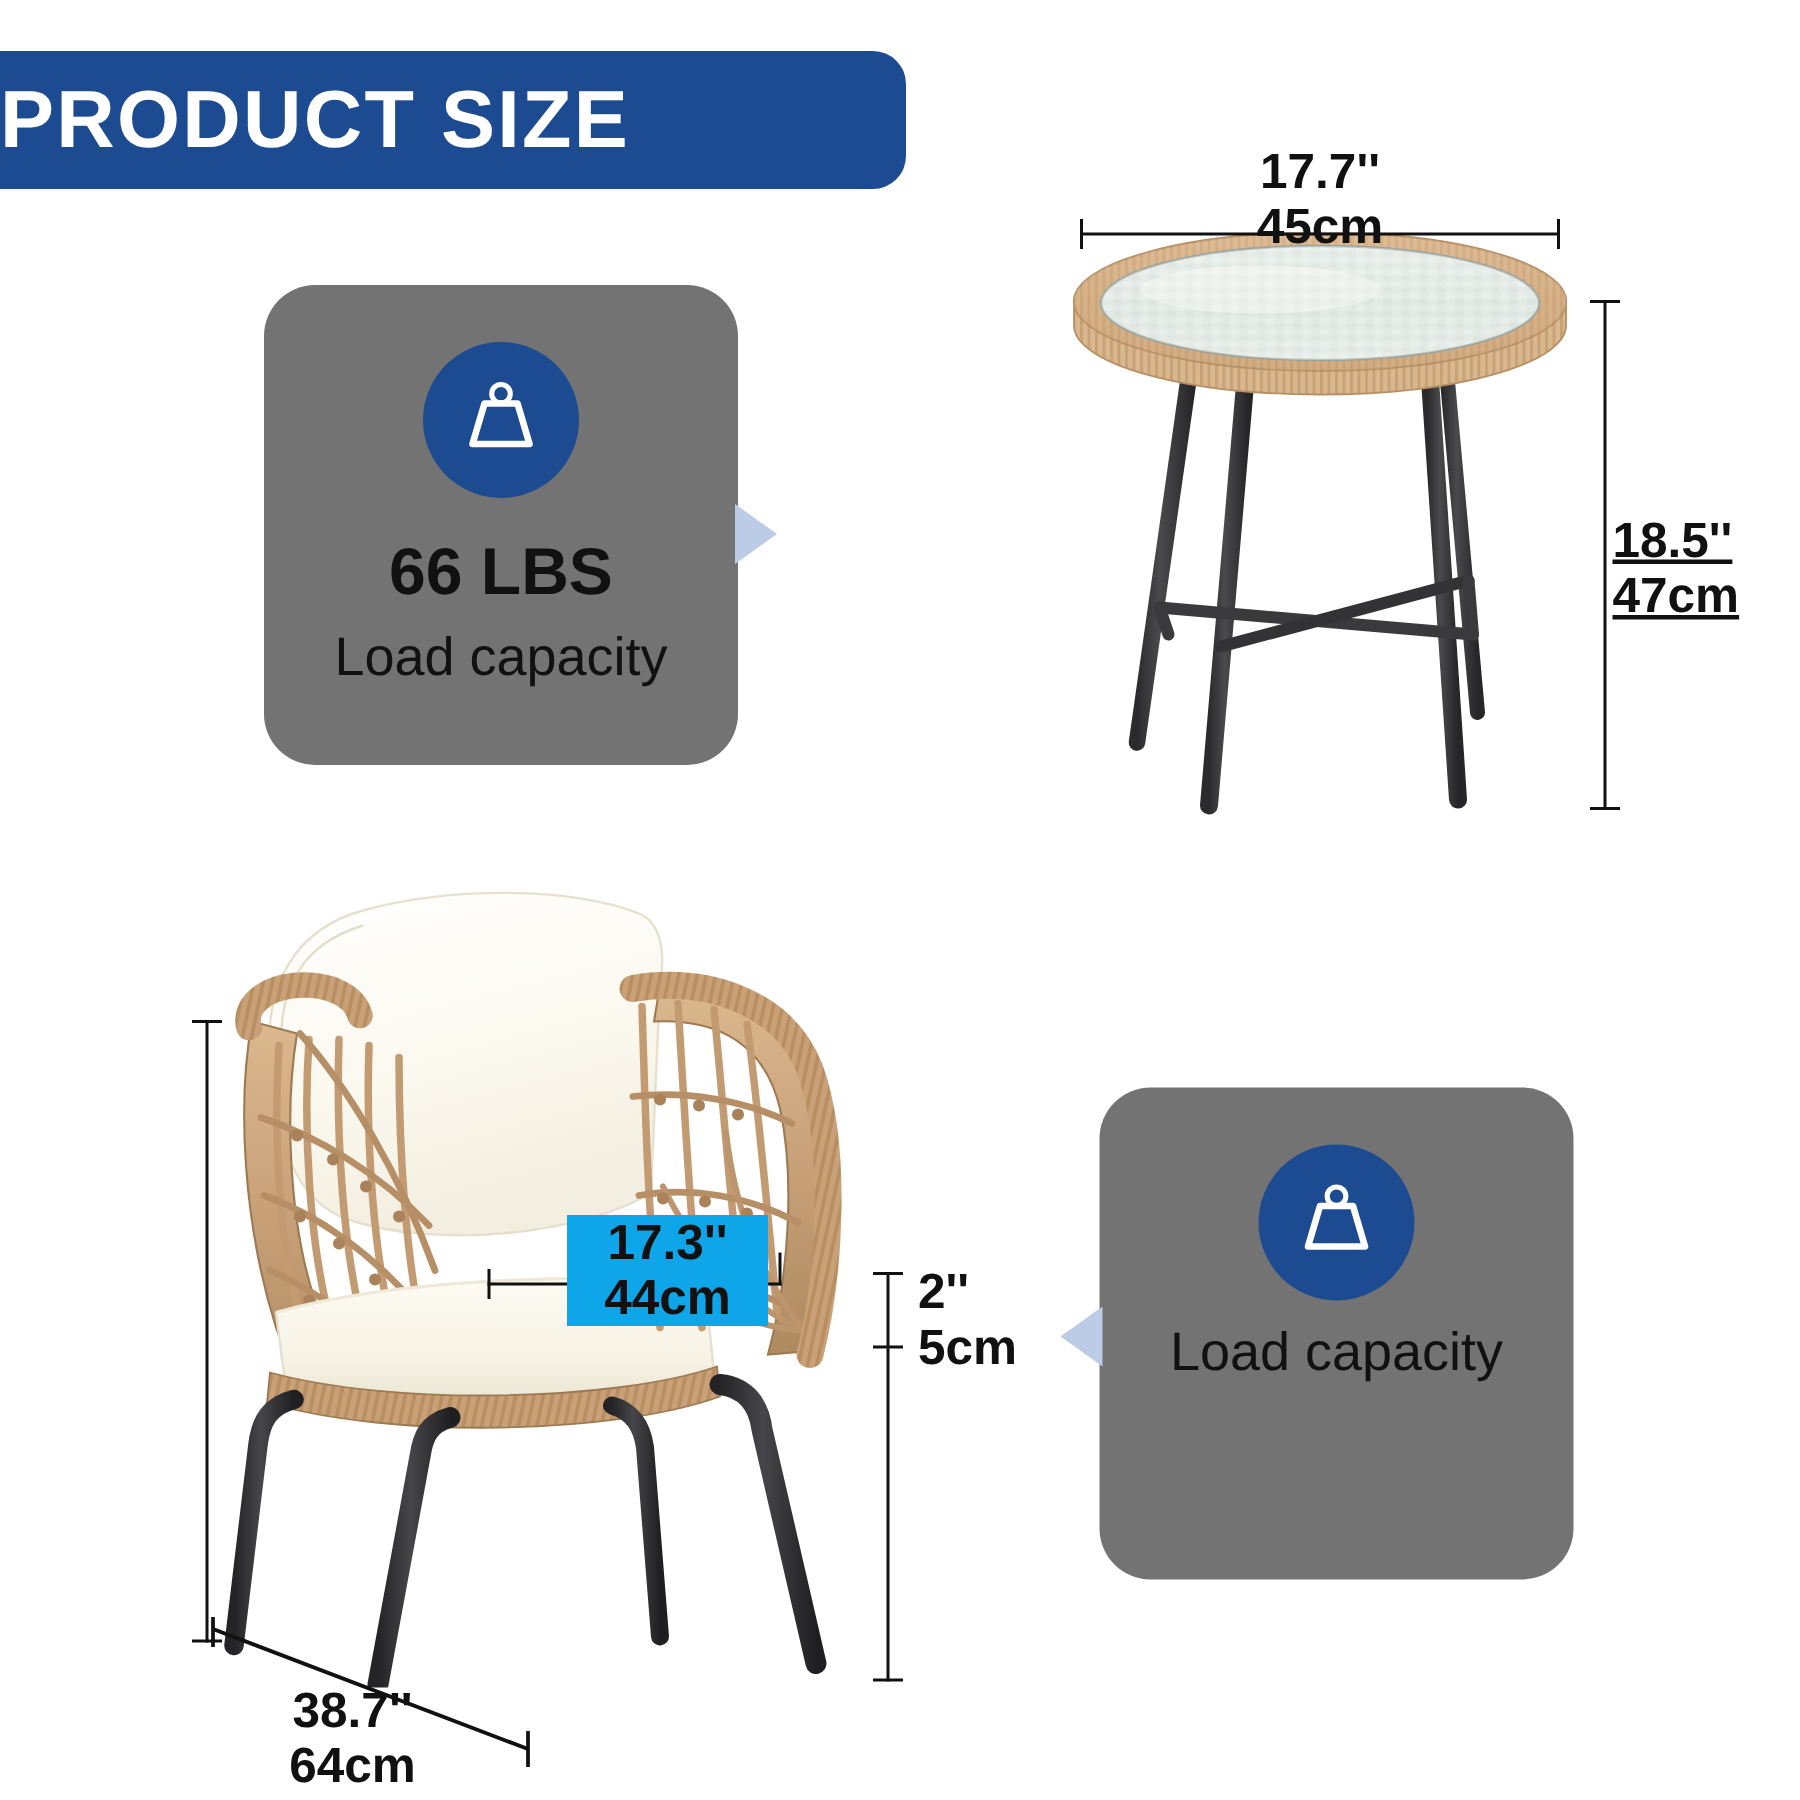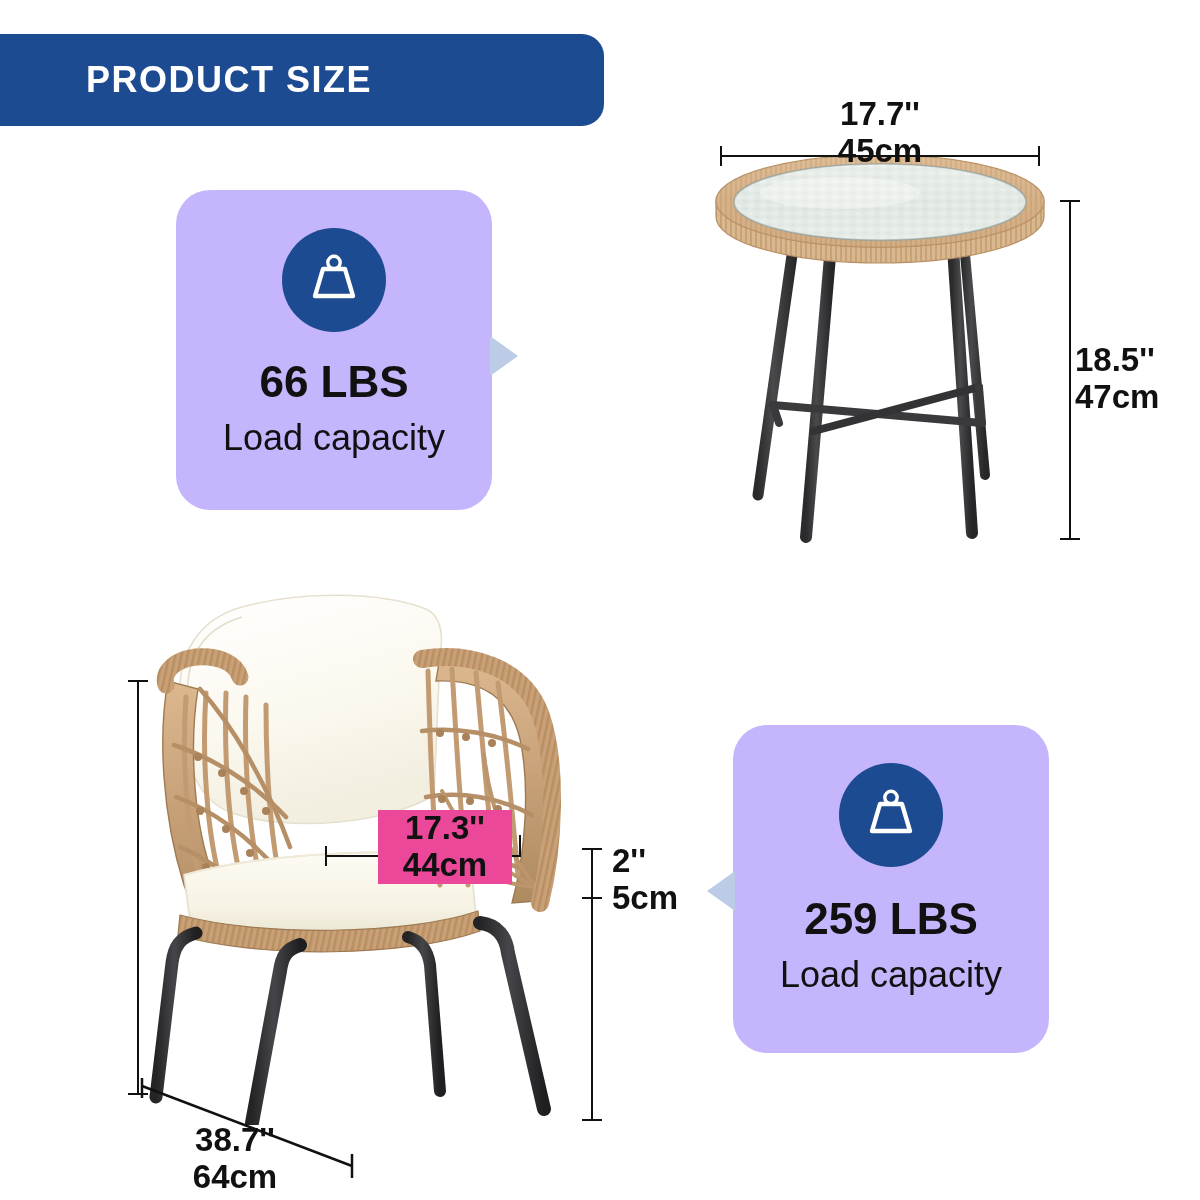--- a/index.html
+++ b/index.html
@@ -11,28 +11,28 @@
   .stage{position:absolute;left:0;top:0;width:1200px;height:1200px;}
 
   
   .banner{
     position:absolute;left:0;top:34px;width:604px;height:92px;
     background:#1d4b91;
     border-top-right-radius:22px;border-bottom-right-radius:22px;
     display:flex;align-items:center;
   }
   .banner-title{
-    color:#ffffff;font-size:36px;font-weight:bold;letter-spacing:1.5px;
-    margin-left:86px;line-height:1;white-space:nowrap;
+    color:#ffffff;font-size:54px;font-weight:bold;letter-spacing:1.5px;
+    line-height:1;white-space:nowrap;
     font-family:"Liberation Sans", sans-serif;
   }
 
   
   .badge{
-    position:absolute;background:#c4b5fd;border-radius:34px;
+    position:absolute;background:#737373;border-radius:34px;
     display:flex;flex-direction:column;align-items:center;
   }
   .badge-tail{position:absolute;width:0;height:0;}
   .tail-right{
     right:-26px;top:146px;
     border-top:20px solid transparent;border-bottom:20px solid transparent;
     border-left:28px solid #bdcce6;
   }
   .tail-left{
     left:-26px;top:146px;
@@ -60,21 +60,21 @@
   .dimlabel.right{text-align:right;}
 
   
   .dimline{position:absolute;background:#111111;}
   .h-line{height:2px;}
   .v-line{width:2px;}
   .cap-v{width:2px;height:20px;background:#111111;position:absolute;}
   .cap-h{height:2px;width:20px;background:#111111;position:absolute;}
 
   
-  .label-bg{background:#ec4899;padding:0 2px;}
+  .label-bg{background:#0ea5e9;padding:0 2px;}
 
   svg{display:block;}
   .art{position:absolute;}
 </style>
 </head>
 <body>
 
 <div class="stage">
 
   <div class="banner">
@@ -143,21 +143,21 @@
   <div class="cap-v" style="left:720px;top:146px;"></div>
   <div class="cap-v" style="left:1038px;top:146px;"></div>
   <div class="dimlabel center" style="left:800px;top:96px;width:160px;">
     <span>17.7''</span><br>
     <span>45cm</span>
   </div>
 
   <div class="dimline v-line" style="left:1069px;top:200px;height:340px;"></div>
   <div class="cap-h" style="left:1060px;top:200px;"></div>
   <div class="cap-h" style="left:1060px;top:538px;"></div>
-  <div class="dimlabel right" style="left:1075px;top:342px;width:110px;text-align:left;">
+  <div class="dimlabel right" style="left:1075px;top:342px;width:110px;text-align:left;text-decoration:underline;">
     <span>18.5''</span><br>
     <span>47cm</span>
   </div>
 
   <div class="badge" style="left:176px;top:190px;width:316px;height:282px;padding-top:38px;">
     <div class="badge-tail tail-right"></div>
     <div class="badge-circle">
       <svg width="62" height="62" viewBox="0 0 62 62">
         <circle cx="31" cy="13.5" r="6.2" fill="none" stroke="#ffffff" stroke-width="3.4"></circle>
         <path d="M 20 20 L 42 20 L 50 47 L 12 47 Z" fill="none" stroke="#ffffff" stroke-width="4.4" stroke-linejoin="round"></path>
@@ -329,17 +329,16 @@
   </div>
 
   <div class="badge" style="left:733px;top:725px;width:316px;height:290px;padding-top:38px;">
     <div class="badge-tail tail-left"></div>
     <div class="badge-circle">
       <svg width="62" height="62" viewBox="0 0 62 62">
         <circle cx="31" cy="13.5" r="6.2" fill="none" stroke="#ffffff" stroke-width="3.4"></circle>
         <path d="M 20 20 L 42 20 L 50 47 L 12 47 Z" fill="none" stroke="#ffffff" stroke-width="4.4" stroke-linejoin="round"></path>
       </svg>
     </div>
-    <div class="badge-value" style="margin-top:30px;">259 LBS</div>
     <div class="badge-caption" style="margin-top:16px;">Load capacity</div>
   </div>
 
 </div>
 
 </body></html>

